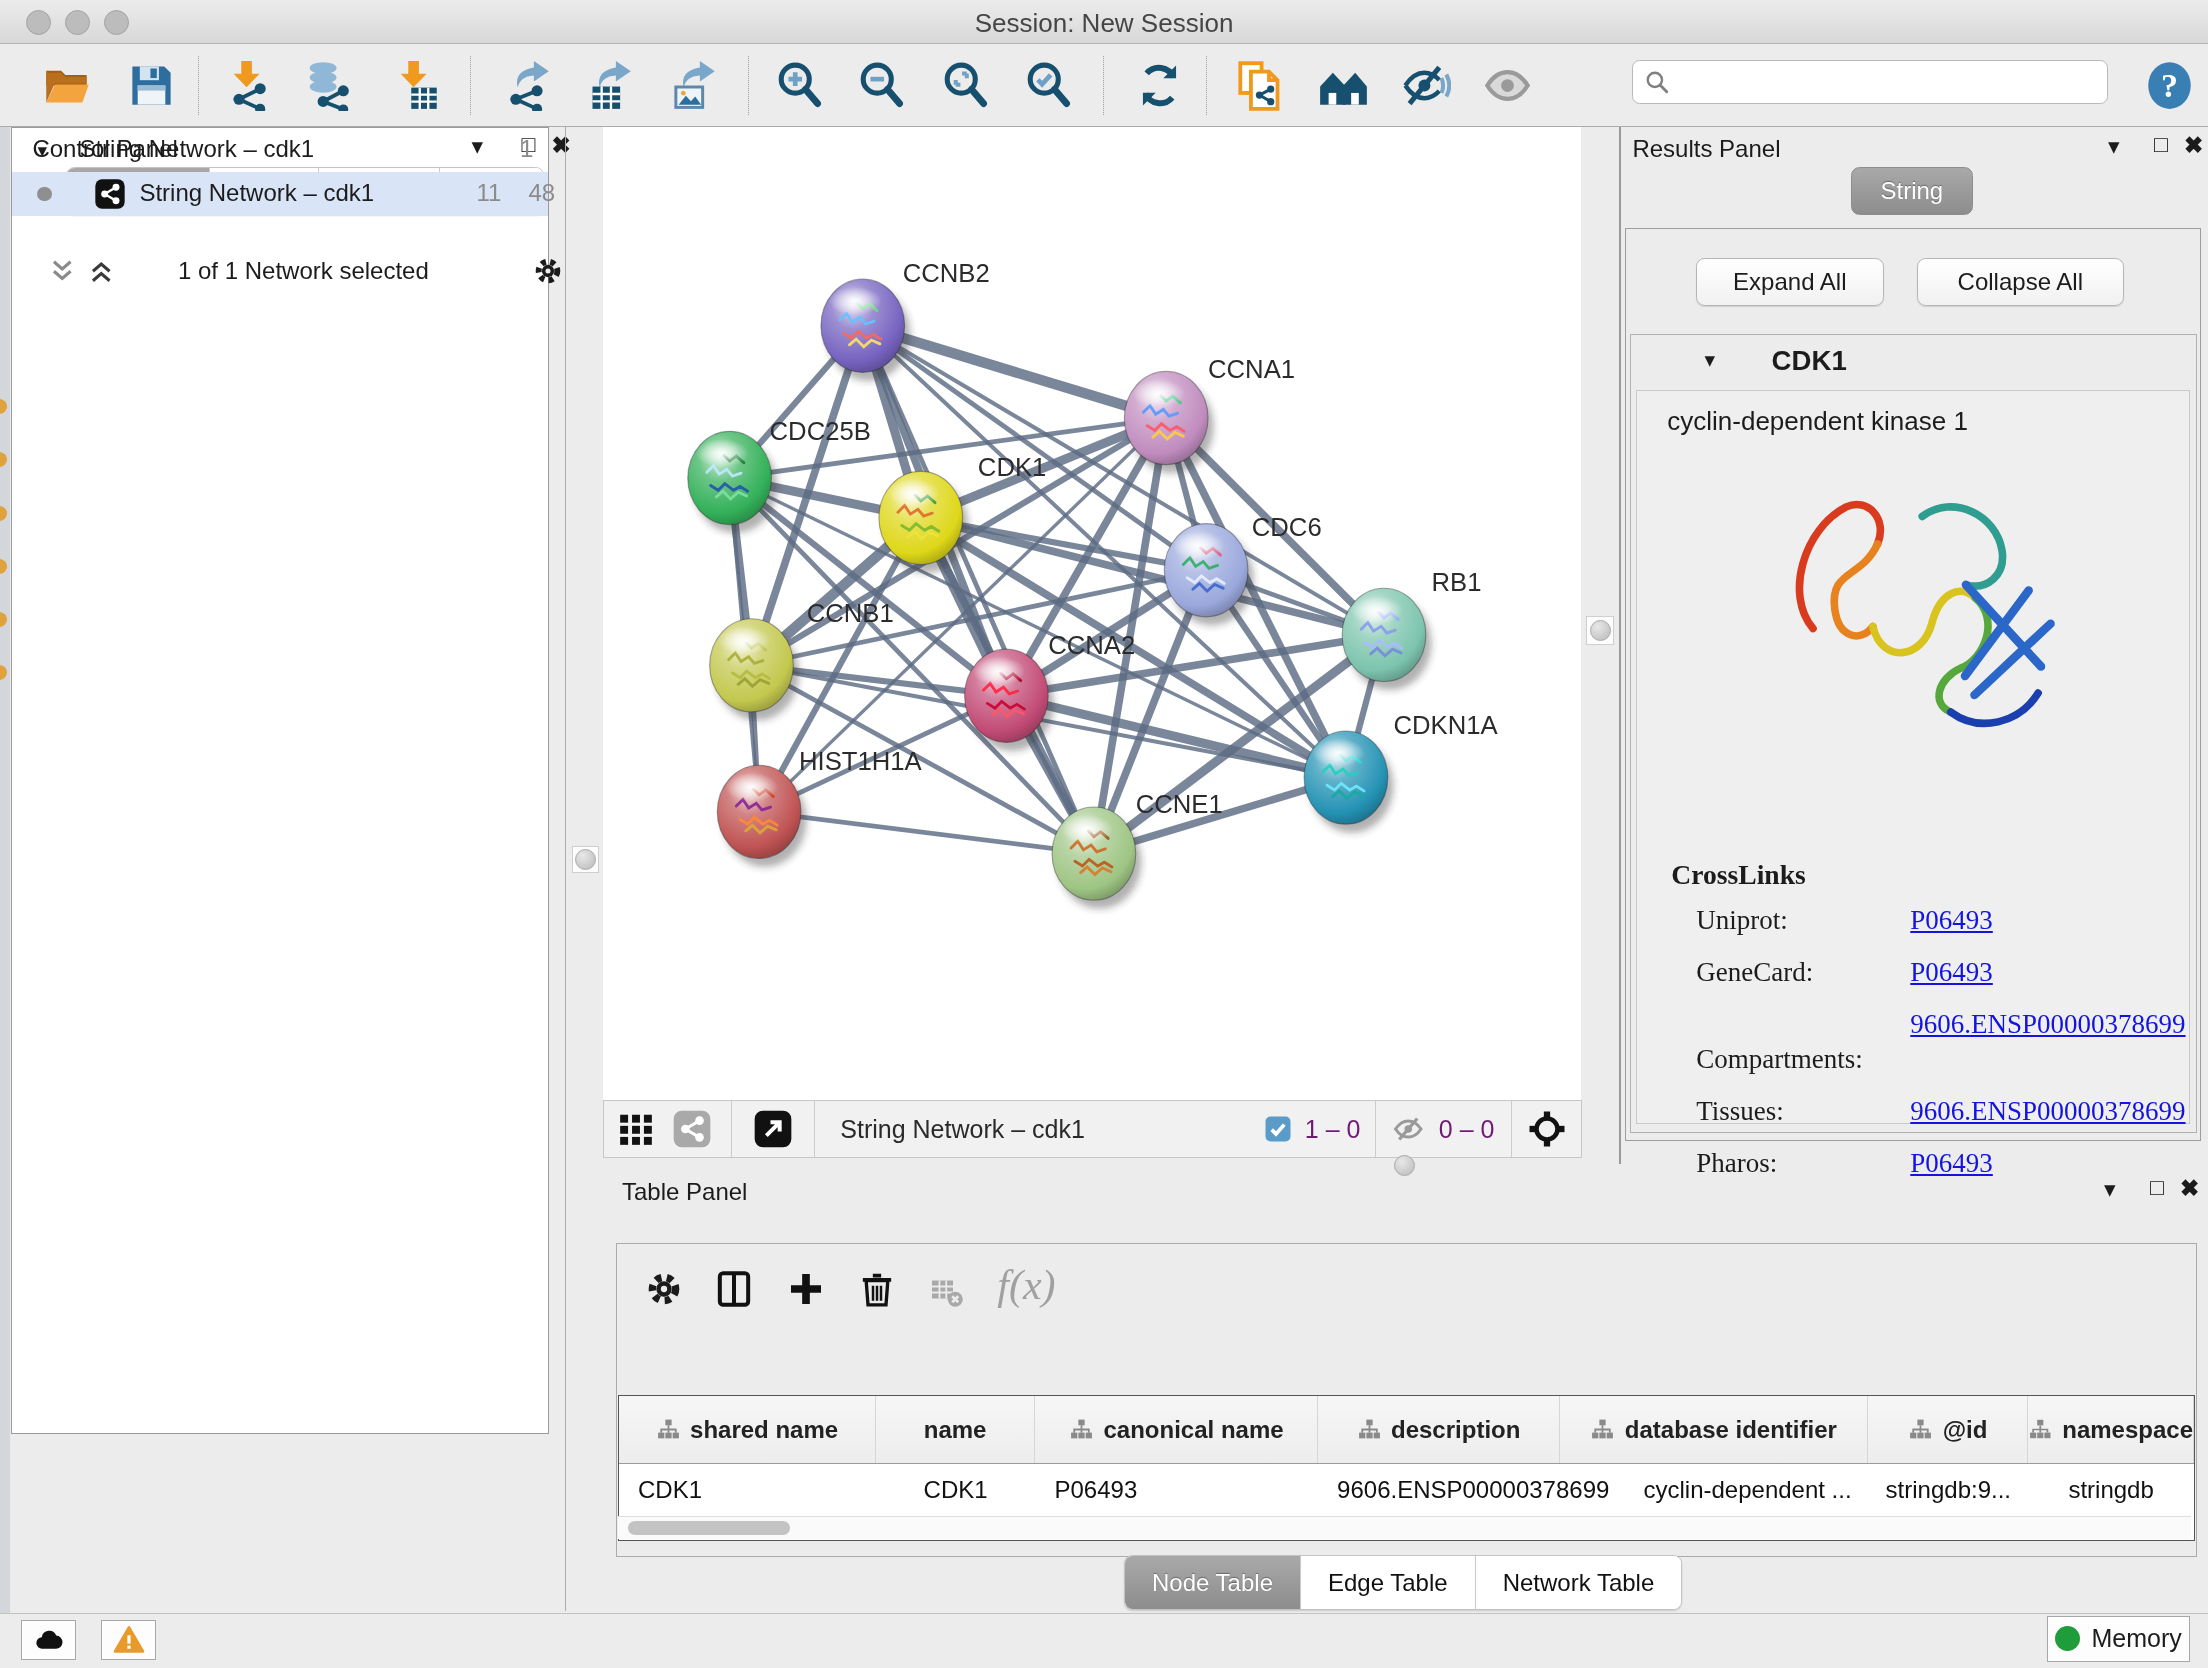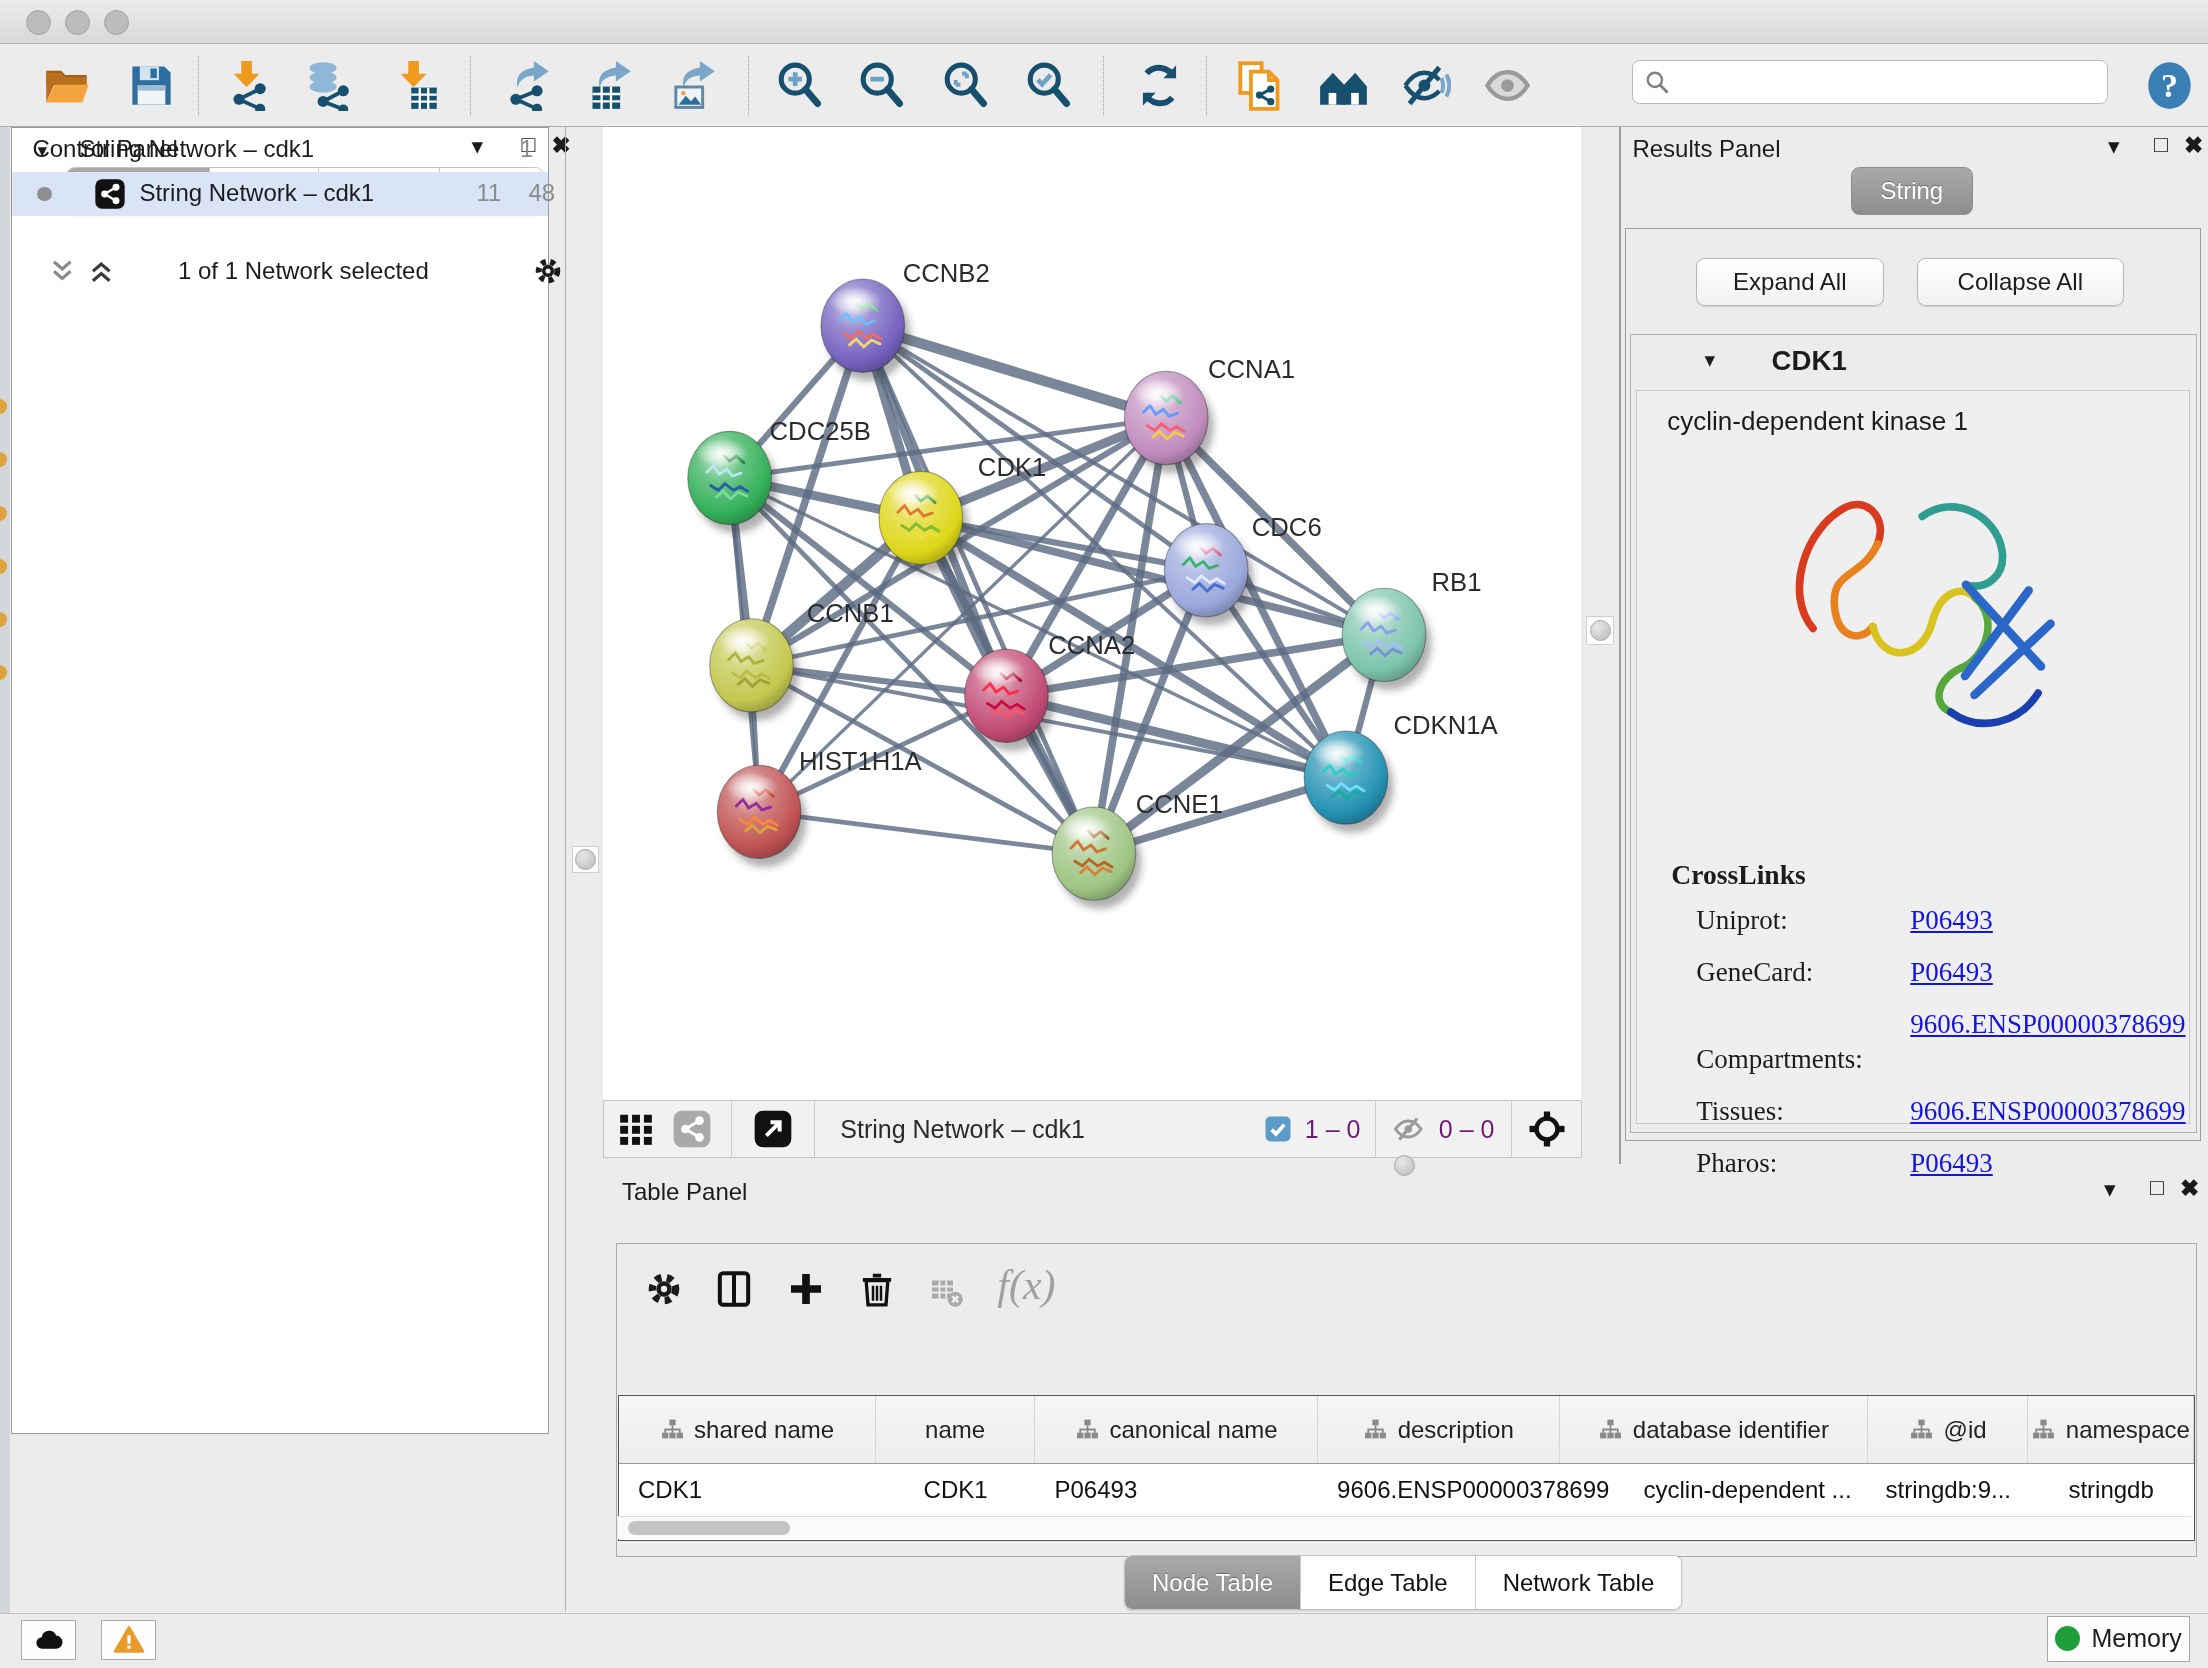--- a/index.html
+++ b/index.html
@@ -39,21 +39,21 @@
   #net-footer{left:603px;top:1100px;width:979px;height:58px;background:#f1f1f1;border:1px solid #c6c6c6;display:flex;align-items:center;}
   .vsep{width:0;height:100%;border-left:1px solid #cccccc;}
   .gutter-dot{width:21px;height:21px;border-radius:50%;background:radial-gradient(circle at 35% 30%,#e8e8e8,#b9b9b9);border:1px solid #a9a9a9;}
   
   #results{left:1619px;top:127px;width:590px;height:1037px;}
   .btn{background:linear-gradient(#ffffff,#f1f1f1);border:1px solid #b5b5b5;border-radius:8.6px;font-size:24px;display:flex;align-items:center;justify-content:center;box-shadow:0 1px 1px rgba(0,0,0,.12);}
   .serif{font-family:"Liberation Serif",serif;}
   .xlink{color:#1414e0;text-decoration:underline;}
   
   #tablebox{left:618px;top:1394px;width:1577px;height:146px;background:#fff;border:1.9px solid #555;}
-  #table-header{display:flex;height:68px;background:linear-gradient(#f6f6f6,#ededed);border-bottom:1px solid #9a9a9a;}
+  #table-header{display:flex;height:68px;background:linear-gradient(#f6f6f6,#ededed);border-bottom:1px solid #9a9a9a;font-weight:bold;}
   .th-cell{display:flex;align-items:center;justify-content:center;gap:9.5px;font-size:24px;color:#222;border-right:1px solid #d6d6d6;overflow:hidden;white-space:nowrap;}
   .td-row{display:flex;height:51px;background:#fff;}
   .td-cell{display:flex;align-items:center;font-size:24px;color:#111;padding:0 19px;overflow:hidden;white-space:nowrap;}
   #hscroll{left:618px;top:1516px;width:1573px;height:23px;background:#fafafa;border-top:1px solid #dedede;}
   #hthumb{left:9.5px;top:3.8px;width:162px;height:14.3px;border-radius:7.6px;background:#c3c3c3;}
   
   #statusbar{left:0;top:1613px;width:2208px;height:55px;background:#ececec;border-top:1px solid #c2c2c2;}
   .status-btn{top:5.7px;width:55px;height:40px;background:#fdfdfd;border:1.9px solid #a8a8a8;display:flex;align-items:center;justify-content:center;}
   .status-btn svg{width:32px;height:32px;}
   #memory-btn{left:2047px;top:1.9px;width:143px;height:46px;background:#fdfdfd;border:1px solid #a8a8a8;display:flex;align-items:center;justify-content:center;gap:11.4px;font-size:25px;}
@@ -62,20 +62,21 @@
 </style>
 </head>
 <body>
 
 <div id="window">
 
   <div id="titlebar" class="abs">
     <div class="abs traffic" style="left:26px;"></div>
     <div class="abs traffic" style="left:65px;"></div>
     <div class="abs traffic" style="left:104px;"></div>
+    <div id="win-title" class="abs nowrap">Session: New Session</div>
   </div>
 
   <div id="toolbar" class="abs">
     <div class="abs tbtn" style="left:40px">
       <svg viewBox="0 0 24 24">
           <path d="M2 5h7l2 2h10v5H2z" fill="#a55e12"></path>
           <path d="M2 20V6h7l2 2h10v3H6l-4 9z" fill="#b96f1d"></path>
           <path d="M6.2 11.5H22l-3 8.5H2z" fill="#f3a43f"></path>
         </svg>
     </div>

